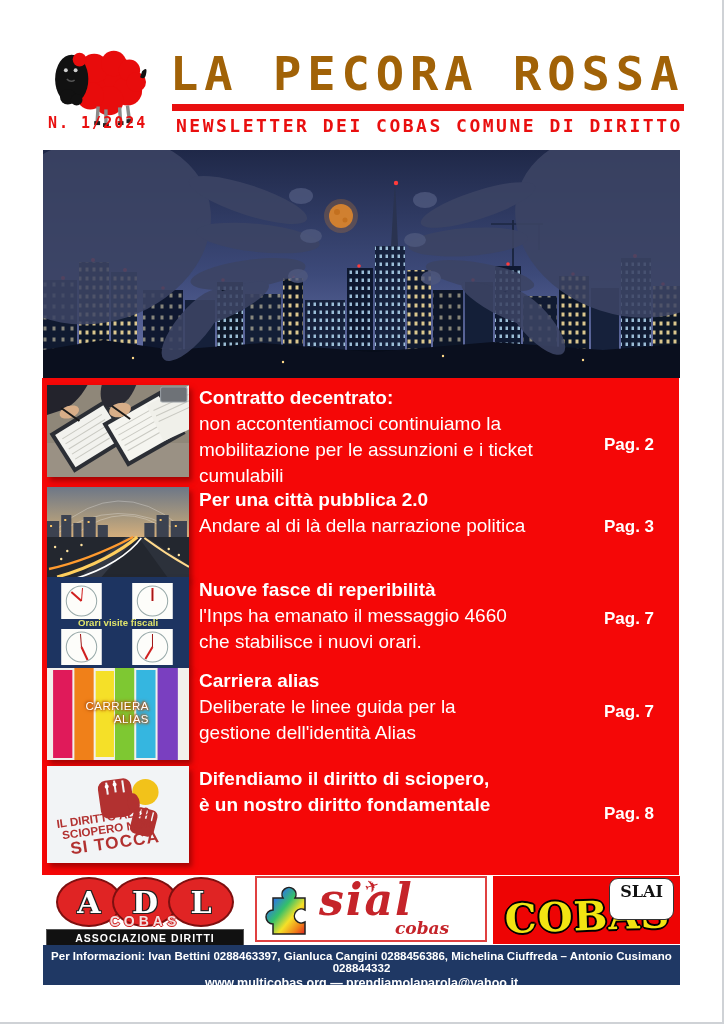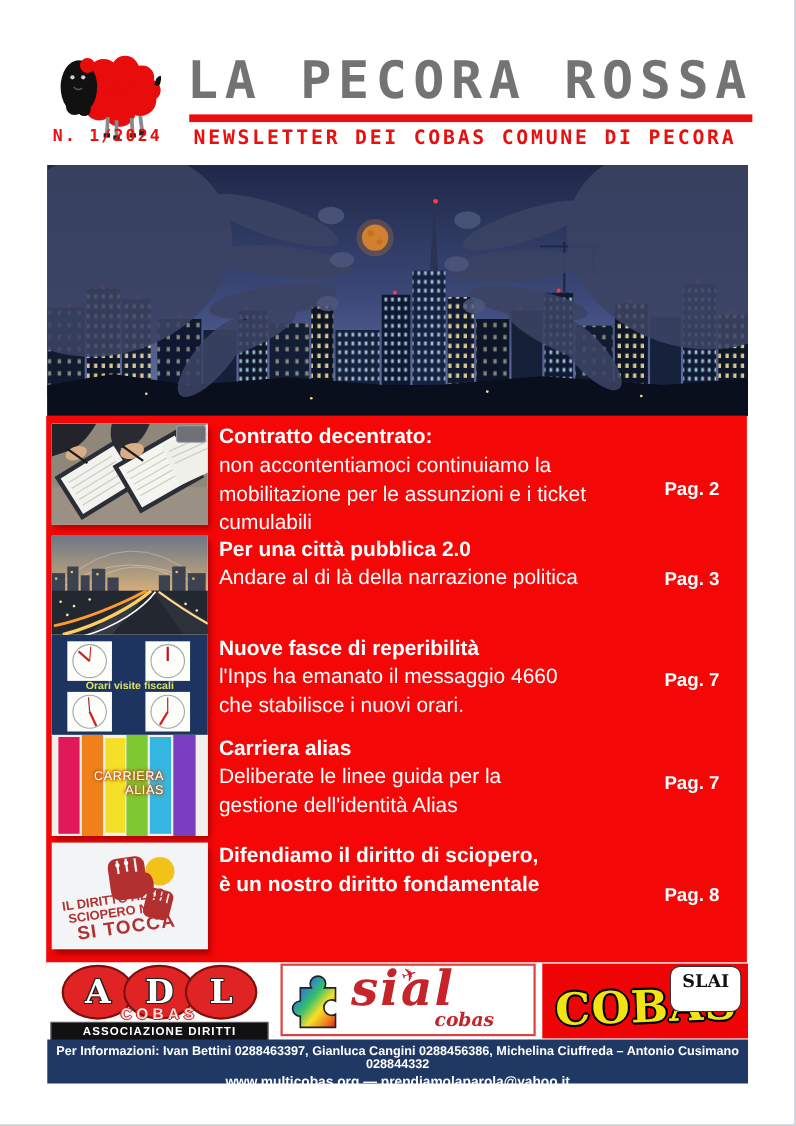--- a/index.html
+++ b/index.html
@@ -8,21 +8,21 @@
           border-right:2px solid #cfd2d6; border-bottom:2px solid #cfd2d6; box-sizing:border-box; }
   .pre { white-space:pre-line; }
 
   
   .masthead { position:absolute; left:0; top:0; width:724px; height:150px; }
   .sheep { position:absolute; left:48px; top:40px; width:110px; height:88px; }
   .issue-no { position:absolute; left:48px; top:114px; font-family:"DejaVu Sans Mono", monospace;
               font-size:15px; font-weight:bold; letter-spacing:2px; color:#e90f0f; }
   .main-title { position:absolute; left:170px; top:46px; width:520px;
                 font-family:"DejaVu Sans Mono", monospace; font-size:47px; font-weight:bold;
-                letter-spacing:6px; color:#737373; white-space:nowrap; }
+                letter-spacing:6px; color:#a16207; white-space:nowrap; }
   .title-rule { position:absolute; left:172px; top:104px; width:512px; height:7px; background:#e90f0f; }
   .subtitle { position:absolute; left:176px; top:115px; font-family:"DejaVu Sans Mono", monospace;
               font-size:18px; font-weight:bold; letter-spacing:2.5px; color:#e90f0f; white-space:nowrap; }
 
   
   .hero { position:absolute; left:43px; top:150px; width:637px; height:228px; background:#2a3358; }
   .hero svg { display:block; }
 
   
   .red-block { position:absolute; left:42px; top:378px; width:637px; height:497px; background:#f50707; }
@@ -112,21 +112,21 @@
           <circle cx="28" cy="61" r="6" fill="#111"></circle>
         <circle cx="31" cy="20" r="7" fill="#e80c0c"></circle>
         <circle cx="17" cy="31" r="2" fill="#cfcfcf"></circle>
           <circle cx="27" cy="31" r="2" fill="#cfcfcf"></circle>
         <path d="M18,40 q4,4 8,1" stroke="#555" stroke-width="1.5" fill="none"></path>
       </g>
     </svg>
     <div class="issue-no">N. 1/2024</div>
     <div class="main-title">LA PECORA ROSSA</div>
     <div class="title-rule"></div>
-    <div class="subtitle">NEWSLETTER DEI COBAS COMUNE DI PECORA</div>
+    <div class="subtitle">NEWSLETTER DEI COBAS COMUNE DI DIRITTO</div>
   </div>
 
   <div class="hero">
     <svg width="637" height="228" viewBox="0 0 637 228" preserveAspectRatio="none">
       <defs>
         <linearGradient id="sky" x1="0" y1="0" x2="0" y2="1">
           <stop offset="0" stop-color="#1f2848"></stop>
             <stop offset="0.55" stop-color="#3d4a7a"></stop>
           <stop offset="0.85" stop-color="#5d689c"></stop>
             <stop offset="1" stop-color="#6d77a6"></stop>

